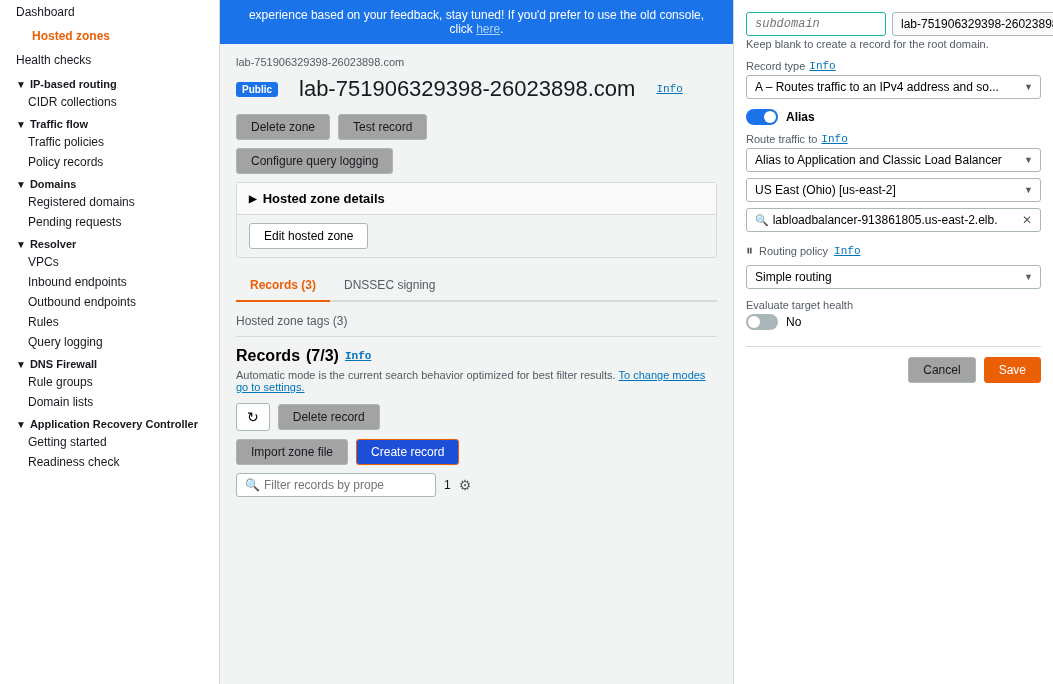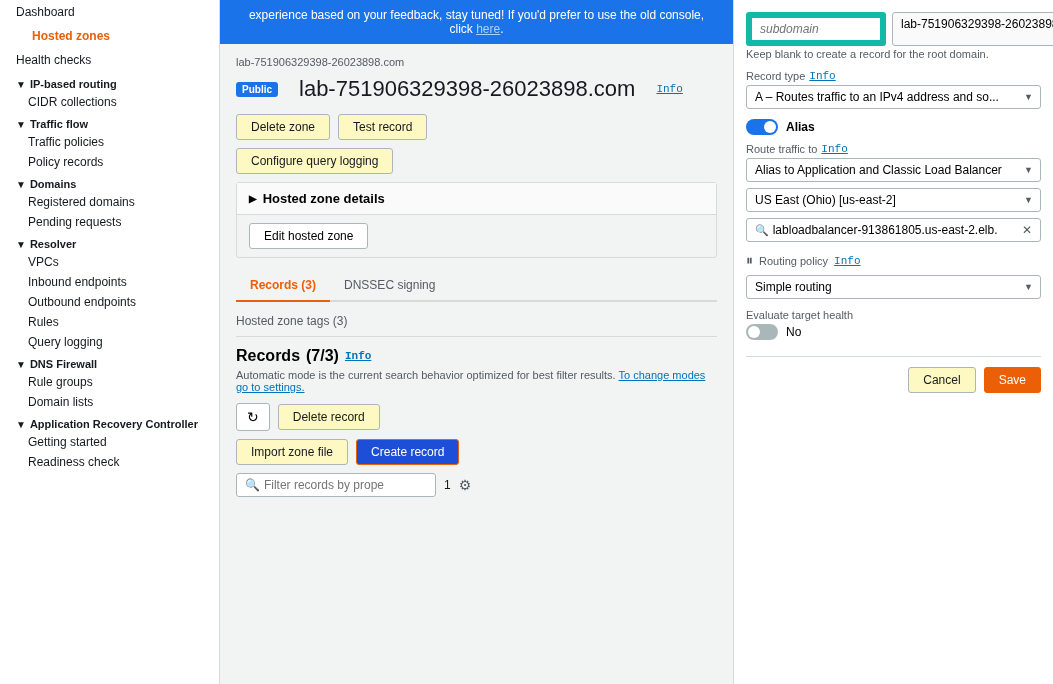--- a/index.html
+++ b/index.html
@@ -23,21 +23,21 @@
     
     .content-body { padding: 12px 16px; flex: 1; }
     .breadcrumb { font-size: 11px; color: #545b64; margin-bottom: 8px; }
 
     .zone-header { display: flex; align-items: center; gap: 21px; margin-bottom: 12px; flex-wrap: wrap; }
     .public-badge { background: #1a73e8; color: white; font-size: 10px; padding: 2px 6px; border-radius: 3px; font-weight: 600; }
     .zone-title { font-size: 22px; font-weight: 400; color: #16191f; }
     .info-link { color: #0073bb; font-size: 11px; font-family: Liberation Mono, monospace; }
 
     .button-row { display: flex; gap: 8px; margin-bottom: 8px; flex-wrap: wrap; }
-    .btn { padding: 5px 14px; border: 1px solid #aab7b8; background: #fef9c3; border-radius: 3px; cursor: pointer; font-size: 12px; color: #16191f; }
+    .btn { padding: 5px 14px; border: 1px solid #aab7b8; background: #a3a3a3; border-radius: 3px; cursor: pointer; font-size: 12px; color: #16191f; }
     .btn-primary { background: #eb5f07; color: white; border-color: #eb5f07; }
     .btn-orange { background: #1d4ed8; color: white; border-color: #eb5f07; border-radius: 3px; }
 
     .hosted-zone-details { border: 1px solid #d5dbdb; border-radius: 3px; margin-bottom: 12px; }
     .details-header { padding: 8px 12px; cursor: pointer; display: flex; align-items: center; gap: 6px; font-weight: 600; font-size: 13px; background: #fafafa; }
     .details-header .arrow { font-size: 10px; }
     .details-body { padding: 8px 12px; border-top: 1px solid #d5dbdb; text-decoration: underline; }
 
     .edit-hosted-btn { padding: 5px 14px; border: 1px solid #aab7b8; background: #fff; border-radius: 3px; cursor: pointer; font-size: 12px; }
 
@@ -60,21 +60,21 @@
     .search-box input { border: none; outline: none; font-size: 12px; width: 100%; }
     .page-num { font-size: 12px; color: #16191f; }
     .gear-icon { font-size: 14px; color: #545b64; cursor: pointer; }
 
     
     .right-panel { width: 320px; background: #fff; border-left: 1px solid #d5dbdb; overflow-y: auto; flex-shrink: 0; padding: 12px; }
 
     .form-group { margin-bottom: 10px; }
     .form-label { font-size: 11px; color: #545b64; margin-bottom: 3px; display: flex; align-items: center; gap: 4px; }
     .form-row { display: flex; gap: 6px; }
-    .form-input-fixed { width: 140px; border: 6px solid #14b8a6; border-radius: 3px; padding: 4px 8px; font-size: 12px; background: #fff; color: #545b64; font-style: italic; }
+    .form-input-fixed { width: 140px; border: 1px solid #14b8a6; border-radius: 3px; padding: 4px 8px; font-size: 12px; background: #fff; color: #545b64; font-style: italic; font-family: Liberation Mono, monospace; }
     .domain-suffix { border: 1px solid #aab7b8; border-radius: 3px; padding: 4px 8px; font-size: 12px; background: #fafafa; white-space: nowrap; }
     .hint-text { font-size: 11px; color: #545b64; margin-top: 2px; }
 
     .select-field { border: 1px solid #aab7b8; border-radius: 3px; padding: 4px 24px 4px 8px; font-size: 12px; width: 100%; background: #fff; appearance: none; -webkit-appearance: none; cursor: pointer; }
     .select-wrapper { position: relative; }
     .select-wrapper::after { content: '▼'; position: absolute; right: 8px; top: 50%; transform: translateY(-50%); font-size: 9px; pointer-events: none; color: #545b64; }
 
     .alias-row { display: flex; align-items: center; gap: 8px; margin-bottom: 8px; }
     .toggle { width: 32px; height: 16px; background: #1a73e8; border-radius: 8px; position: relative; cursor: pointer; }
     .toggle::after { content: ''; width: 12px; height: 12px; background: white; border-radius: 50%; position: absolute; top: 2px; right: 2px; }

